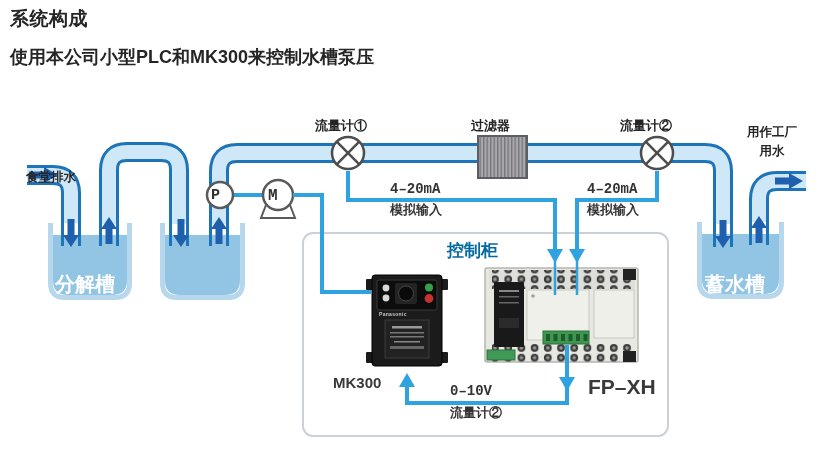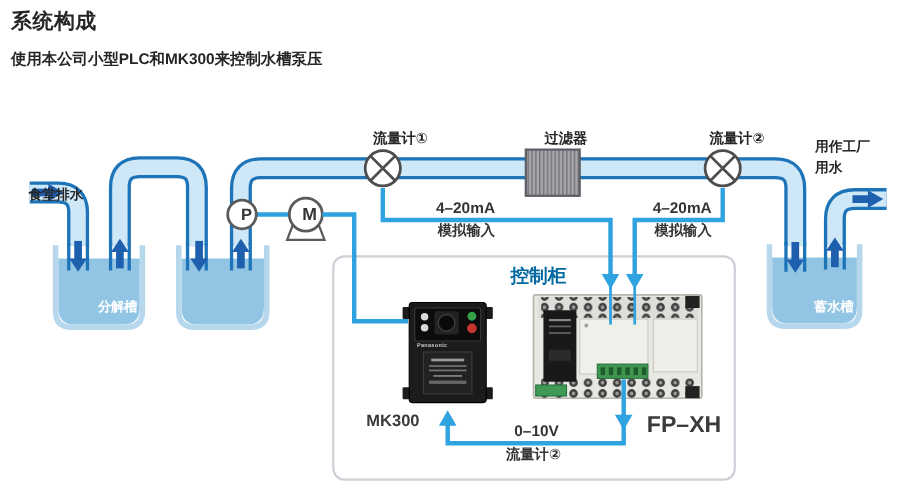--- a/index.html
+++ b/index.html
@@ -1,33 +1,33 @@
 <!DOCTYPE html>
 <html><head>
 <meta charset="utf-8">
 <style>
   html,body{margin:0;padding:0;background:#fff;}
   #app{position:relative;width:838px;height:450px;background:#ffffff;overflow:hidden;
        font-family:"Liberation Sans","DejaVu Sans",sans-serif;}
   #diagram-svg{position:absolute;left:0;top:0;}
   .lbl{position:absolute;font-weight:bold;color:#252525;white-space:nowrap;}
-  .ctr{text-align:right;white-space:normal;}
+  .ctr{text-align:left;white-space:normal;font-family:Liberation Mono, monospace;}
   #title{left:10px;top:6px;font-size:19px;letter-spacing:0.5px;}
-  #subtitle{left:10px;top:45px;font-size:14px;}
+  #subtitle{left:10px;top:45px;font-size:18px;}
   #inlet-lbl{left:26px;top:144px;font-size:12.5px;margin-top:25px;}
   #fm1-lbl{left:315px;top:117px;width:74px;font-size:13px;}
   #filter-lbl{left:471px;top:117px;width:63px;font-size:13px;}
   #fm2-lbl{left:620px;top:117px;width:75px;font-size:13px;}
-  #factory-lbl{left:741px;top:124px;width:62px;font-size:12.5px;text-align:left;line-height:18.5px;}
+  #factory-lbl{left:741px;top:124px;width:62px;font-size:12.5px;text-align:center;line-height:18.5px;font-family:Liberation Mono, monospace;}
   #sig1-val{left:390px;top:181px;width:60px;font-size:14px;color:#333;}
   #sig1-desc{left:390px;top:201px;width:60px;font-size:13px;color:#333;}
   #sig2-val{left:587px;top:181px;width:60px;font-size:14px;color:#333;}
   #sig2-desc{left:587px;top:201px;width:60px;font-size:13px;color:#333;}
   #cab-lbl{left:447px;top:239px;width:68px;font-size:17px;color:#0369a1;}
-  .tank-lbl{color:#ffffff;font-size:12px;}
+  .tank-lbl{color:#ffffff;font-size:20px;}
   #t1-lbl{left:55px;top:271px;width:70px;}
   #t2-lbl{left:168px;top:271px;width:70px;margin-top:27px;}
   #t3-lbl{left:705px;top:271px;width:71px;}
   #p-lbl{left:211px;top:187px;width:18px;font-size:15px;color:#333;}
   #m-lbl{left:268px;top:187px;width:20px;font-size:16px;color:#333;}
   #mk-lbl{left:333px;top:374px;font-size:15px;color:#3a3a3a;}
   #fp-lbl{left:588px;top:375px;font-size:21px;color:#3a3a3a;text-align:right;}
   #v010-lbl{left:450px;top:383px;width:58px;font-size:14px;color:#333;}
   #out-lbl{left:450px;top:404px;width:60px;font-size:13px;color:#333;}
   #pana-lbl{left:379px;top:311px;font-size:5px;color:#c9c9c9;letter-spacing:0.3px;}

